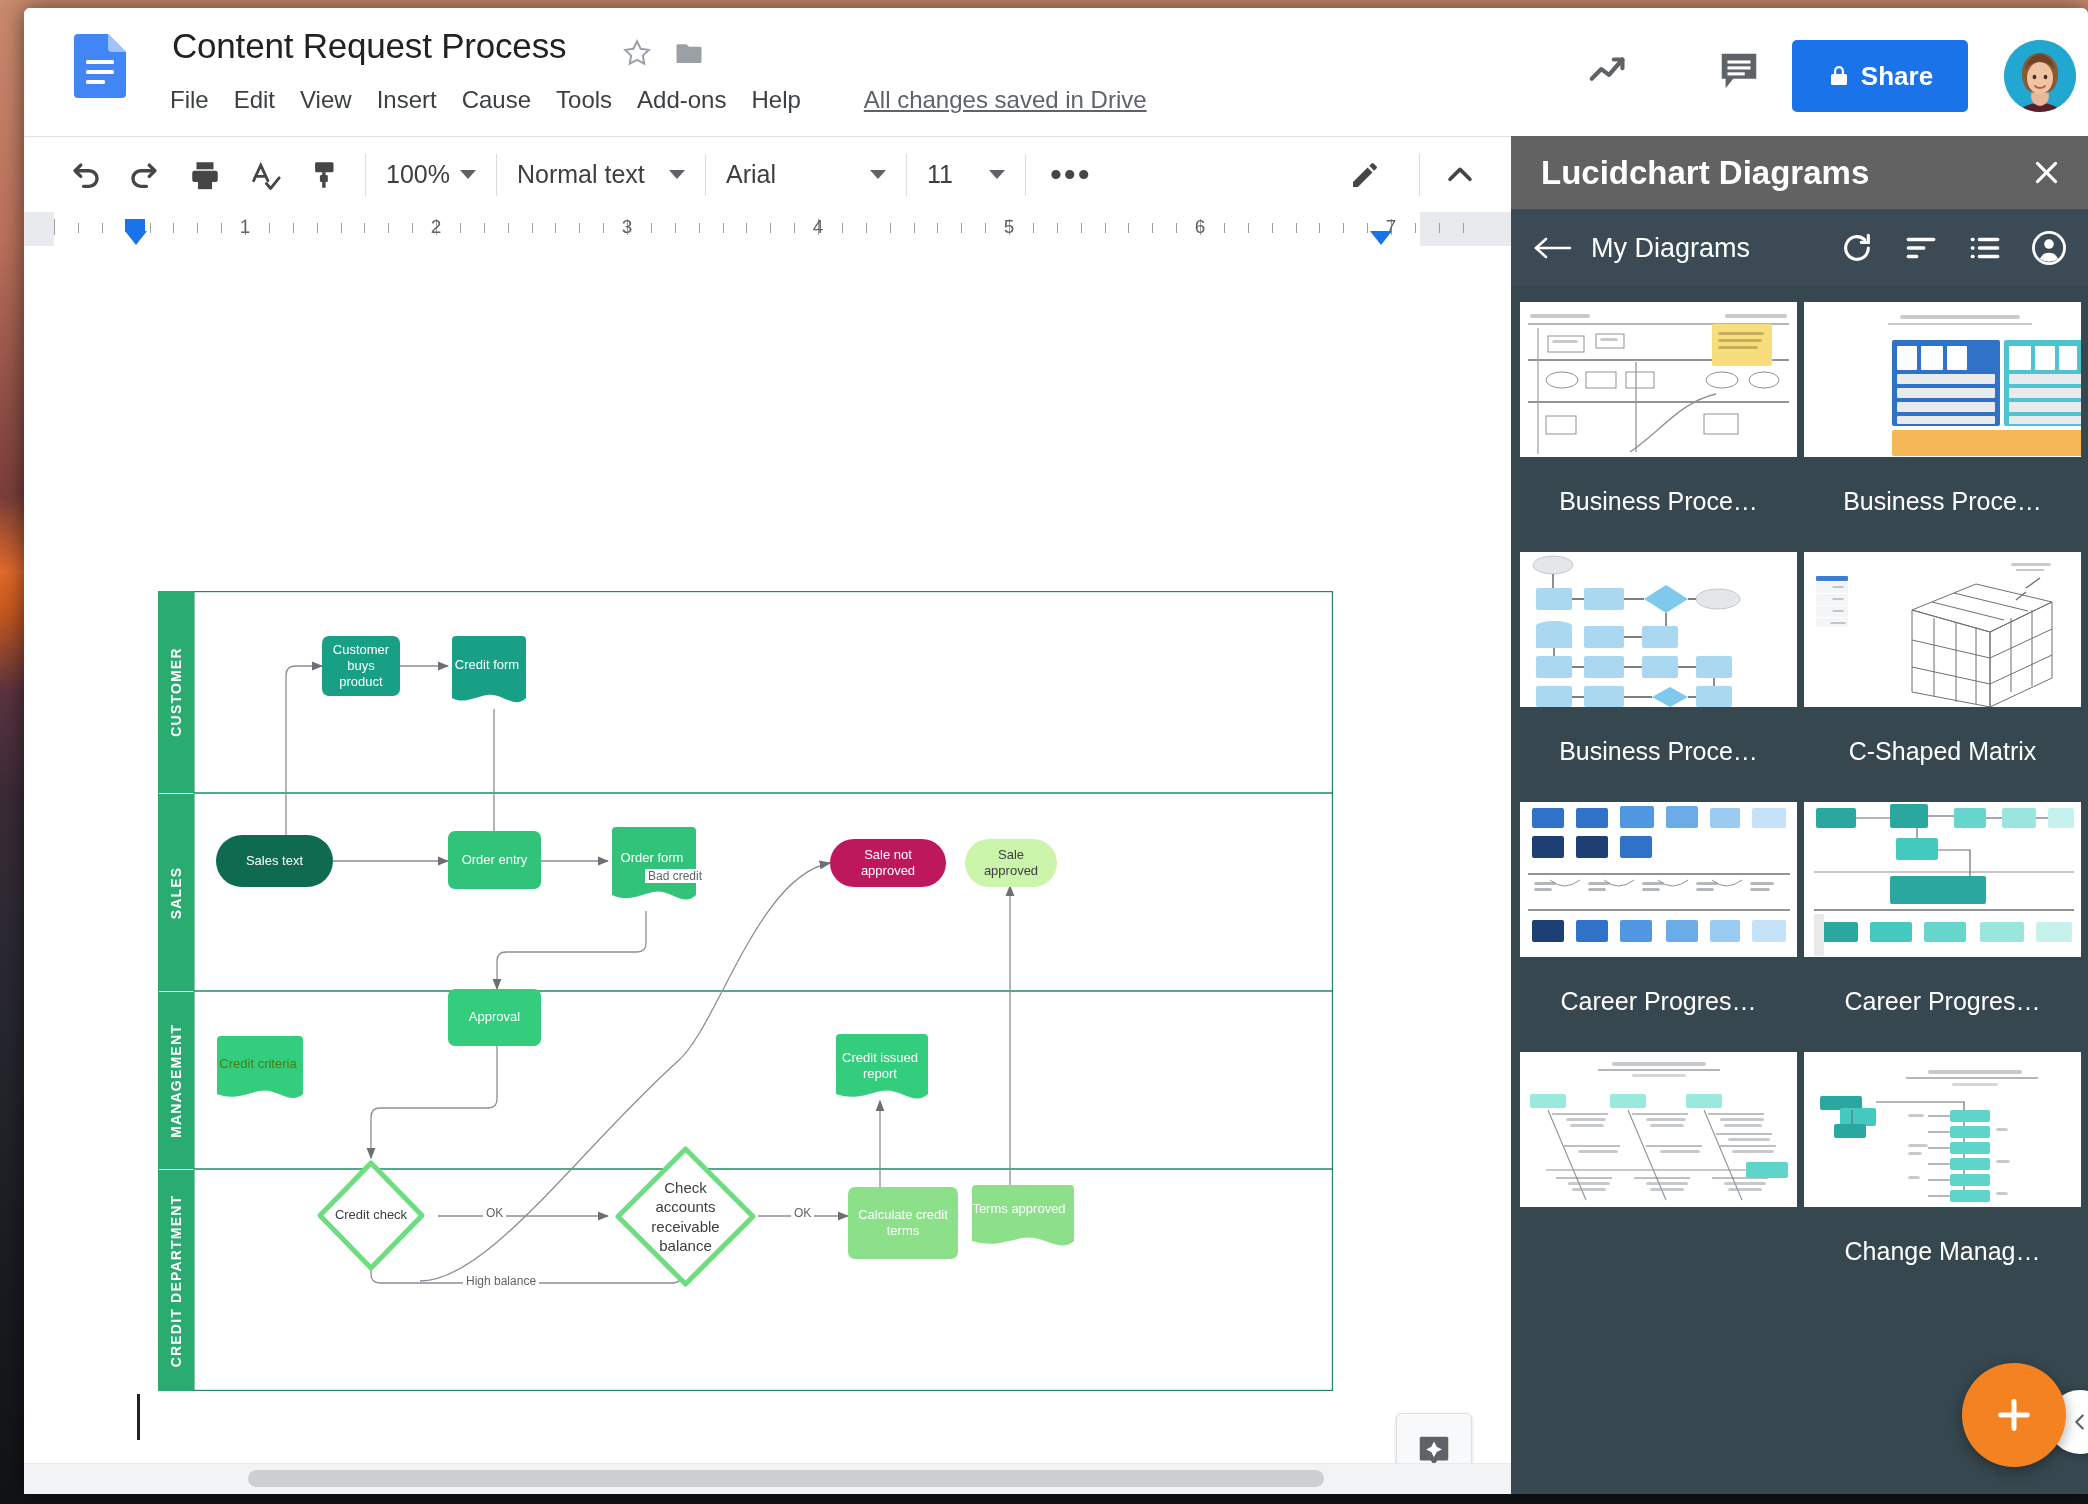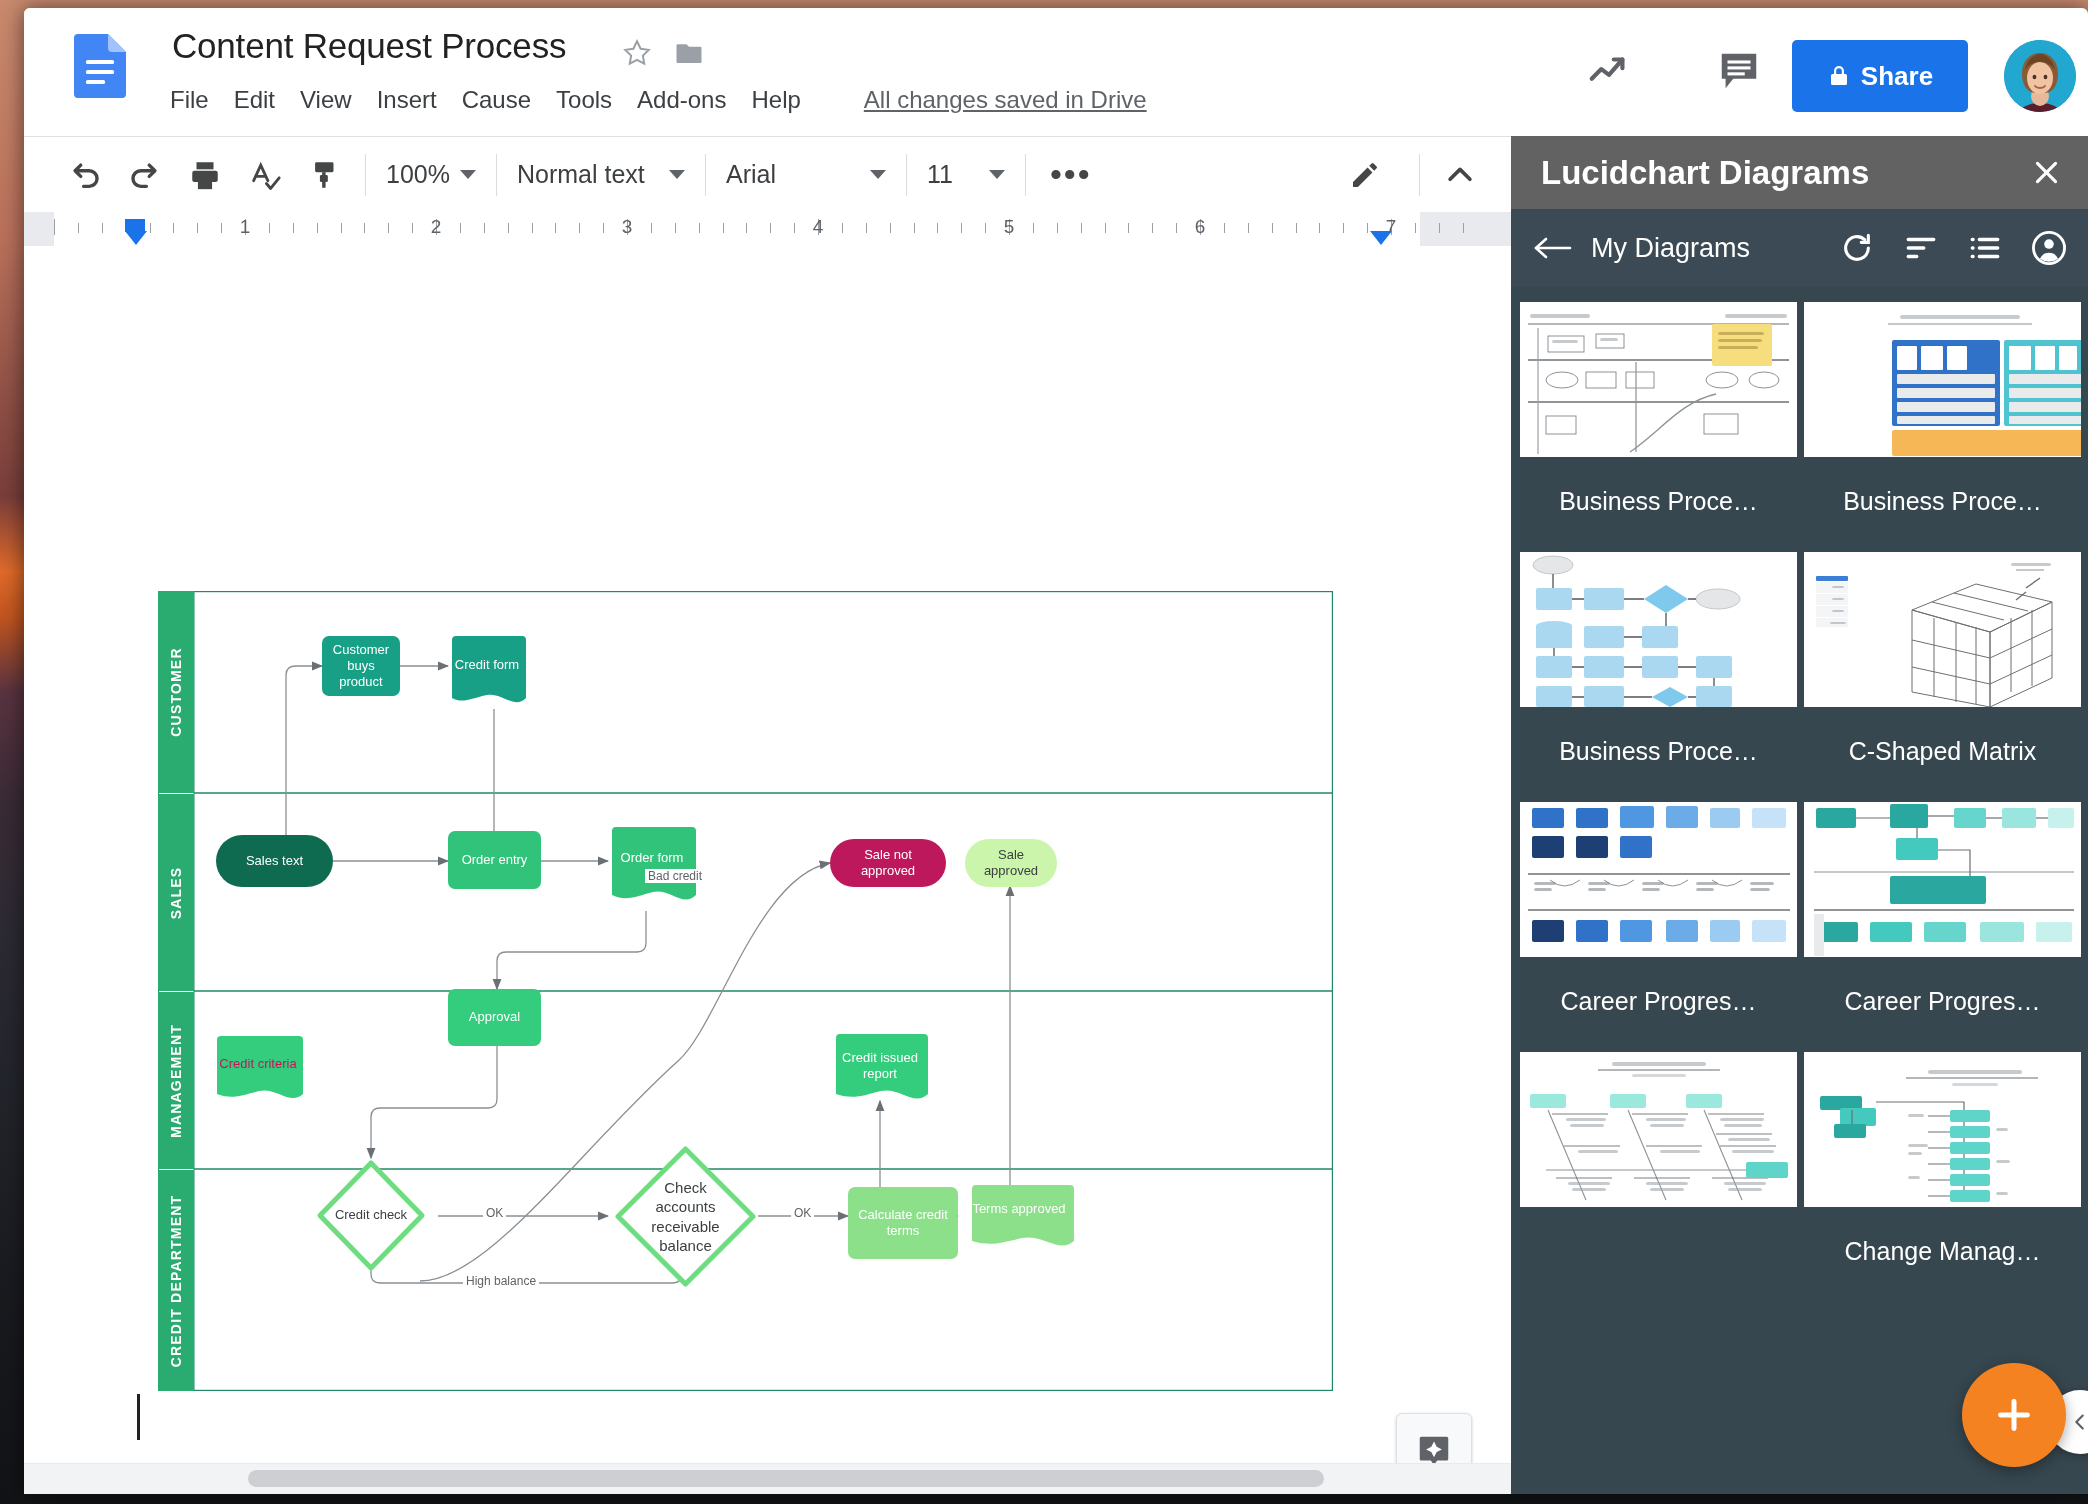--- a/index.html
+++ b/index.html
@@ -592,21 +592,21 @@
         </div>
 
         <div class="node pill" style="left:807px; top:248px; width:92px; height:48px; background:#caf5ab; color:#3c4043;">
           <span>Sale approved</span>
         </div>
 
         <div class="doc-wrap" style="left:55px; top:445px; width:90px; height:70px;">
           <svg viewBox="0 0 90 70" width="90" height="70">
             <path d="M4 0h82a4 4 0 0 1 4 4v54c-13 12-26-7-44-3-16 4-26 9-42 3V4a4 4 0 0 1 4-4z" fill="#34cd7e"></path>
           </svg>
-          <div style="position:absolute;inset:0;display:flex;align-items:flex-start;justify-content:center;padding-top:20px;color:#be185d;font-size:13px;">
+          <div style="position:absolute;inset:0;display:flex;align-items:flex-start;justify-content:center;padding-top:20px;color:#4d7c0f;font-size:13px;">
             <span>Credit criteria</span>
           </div>
         </div>
 
         <div class="node rect" style="left:290px; top:398px; width:93px; height:57px; background:#34cd7e;">
           <span>Approval</span>
         </div>
 
         <div class="doc-wrap" style="left:674px; top:443px; width:96px; height:72px;">
           <svg viewBox="0 0 96 72" width="96" height="72">

